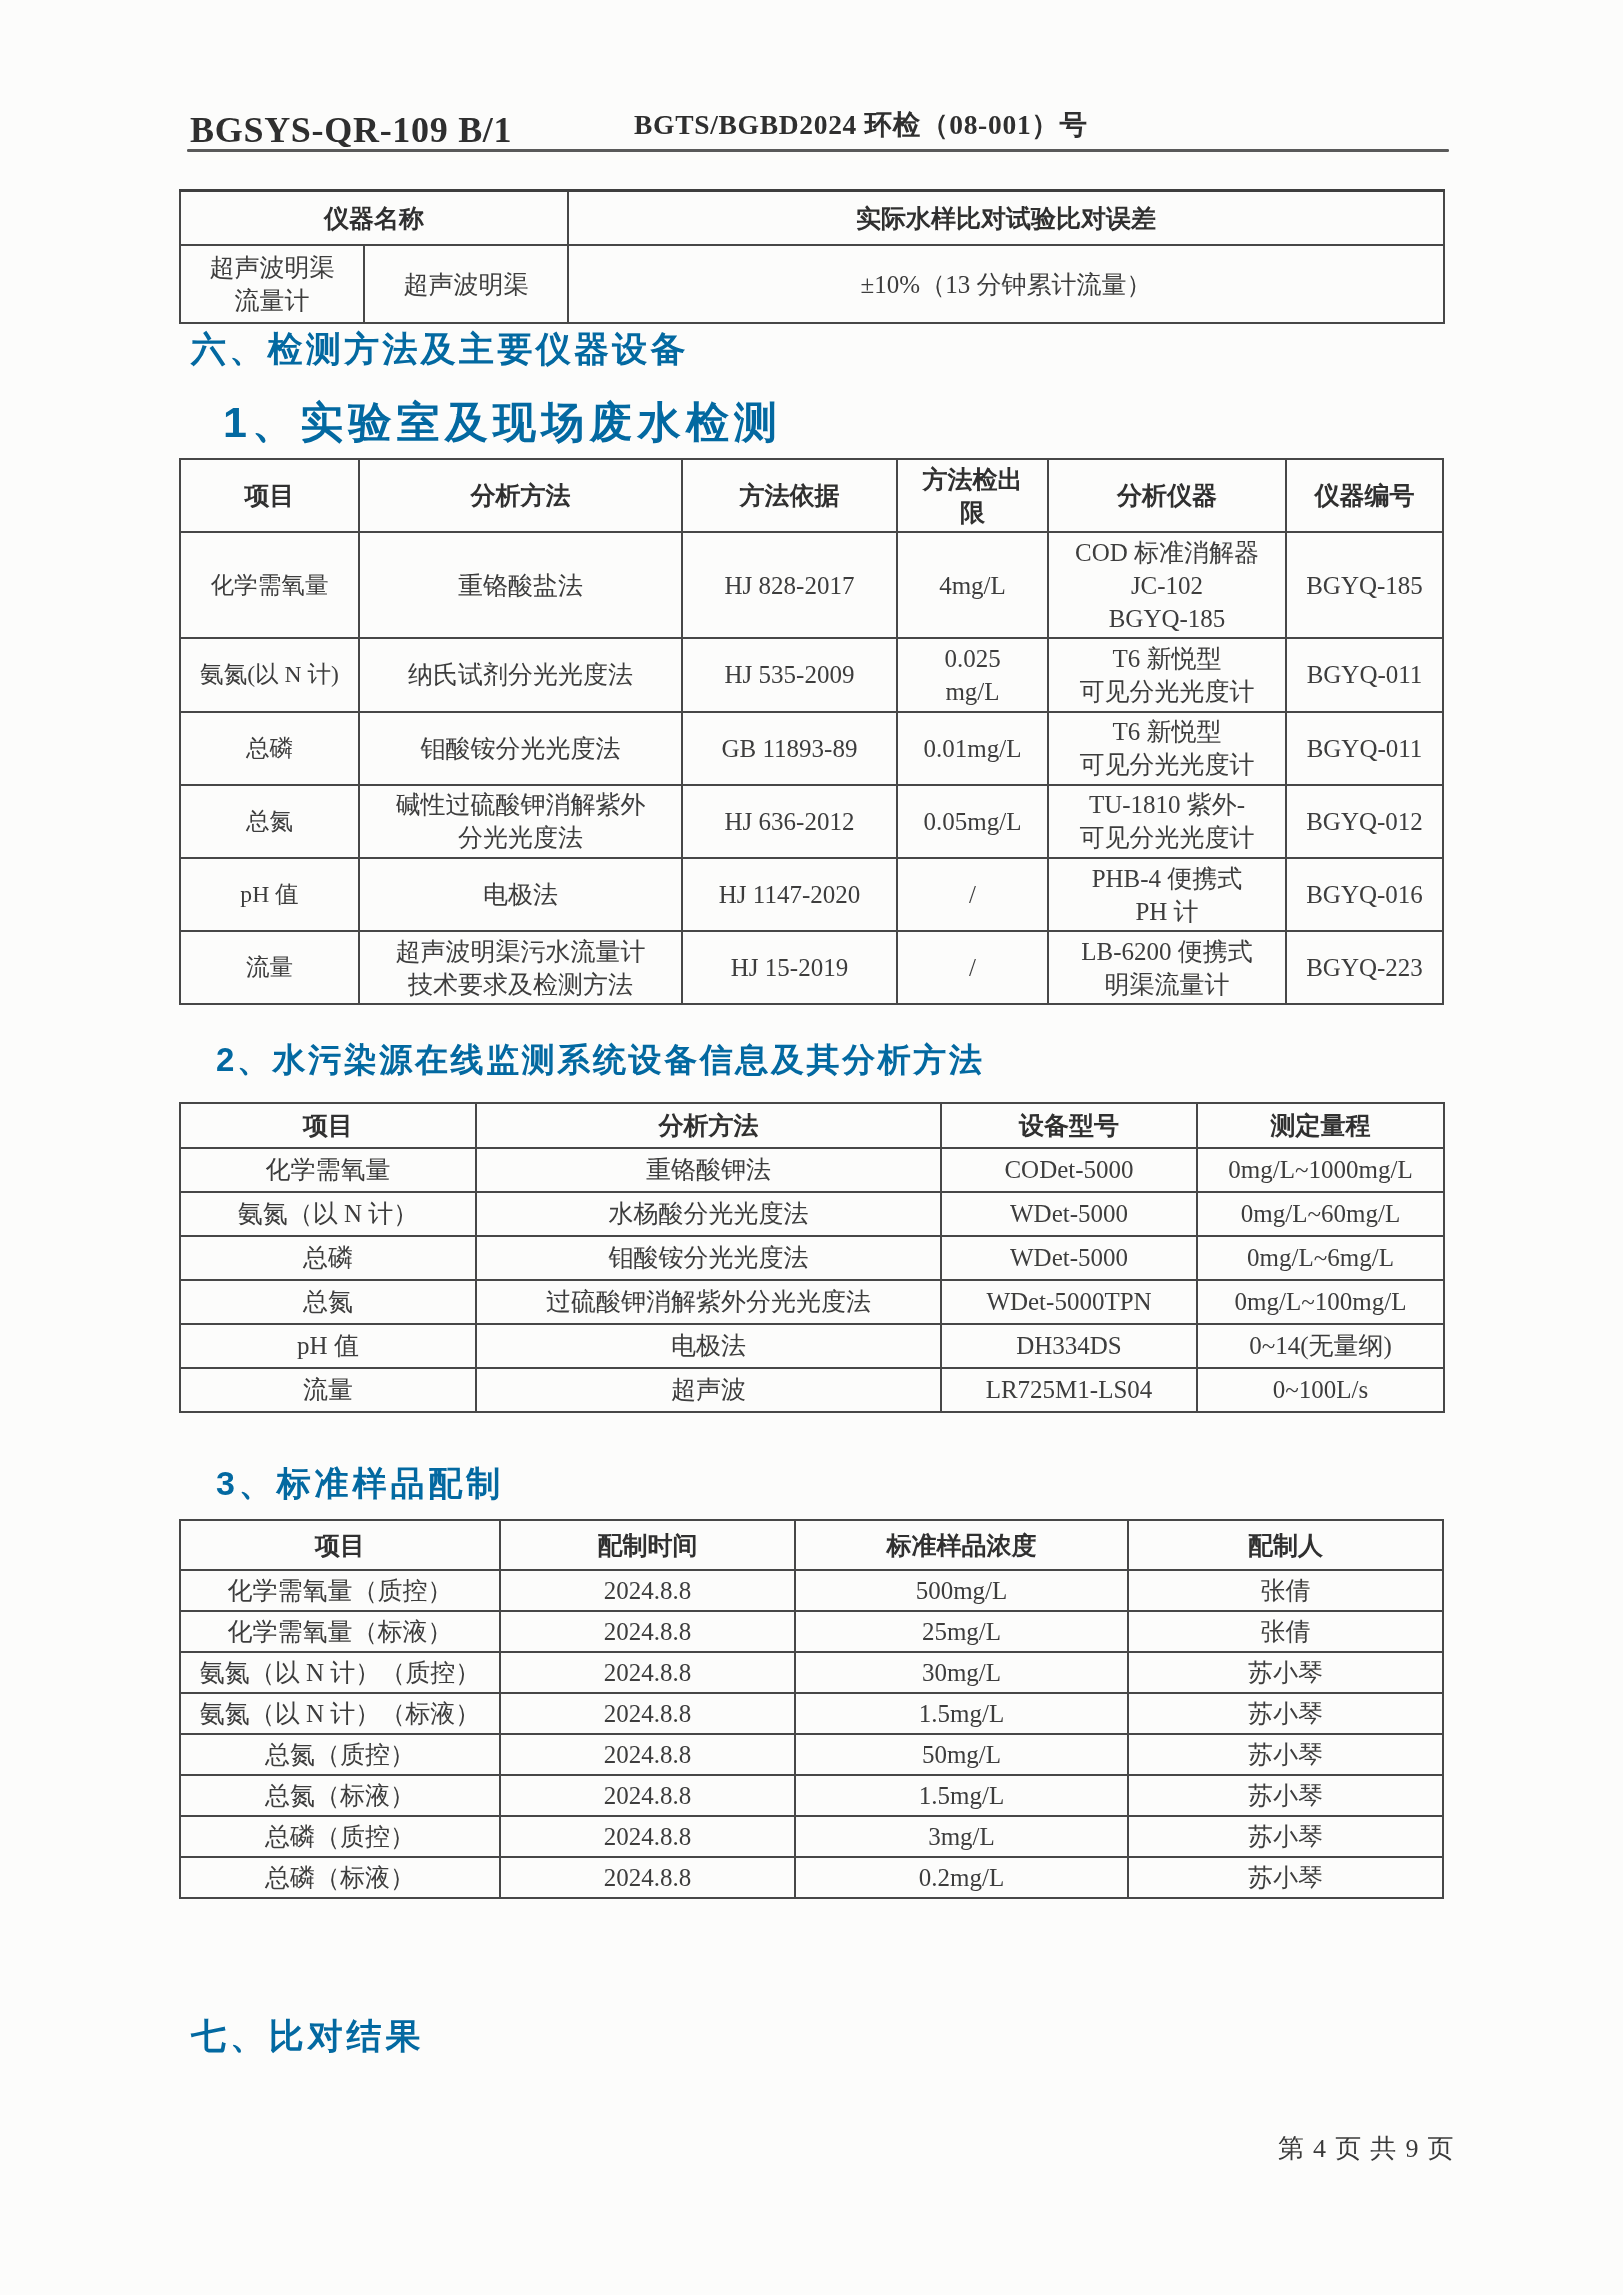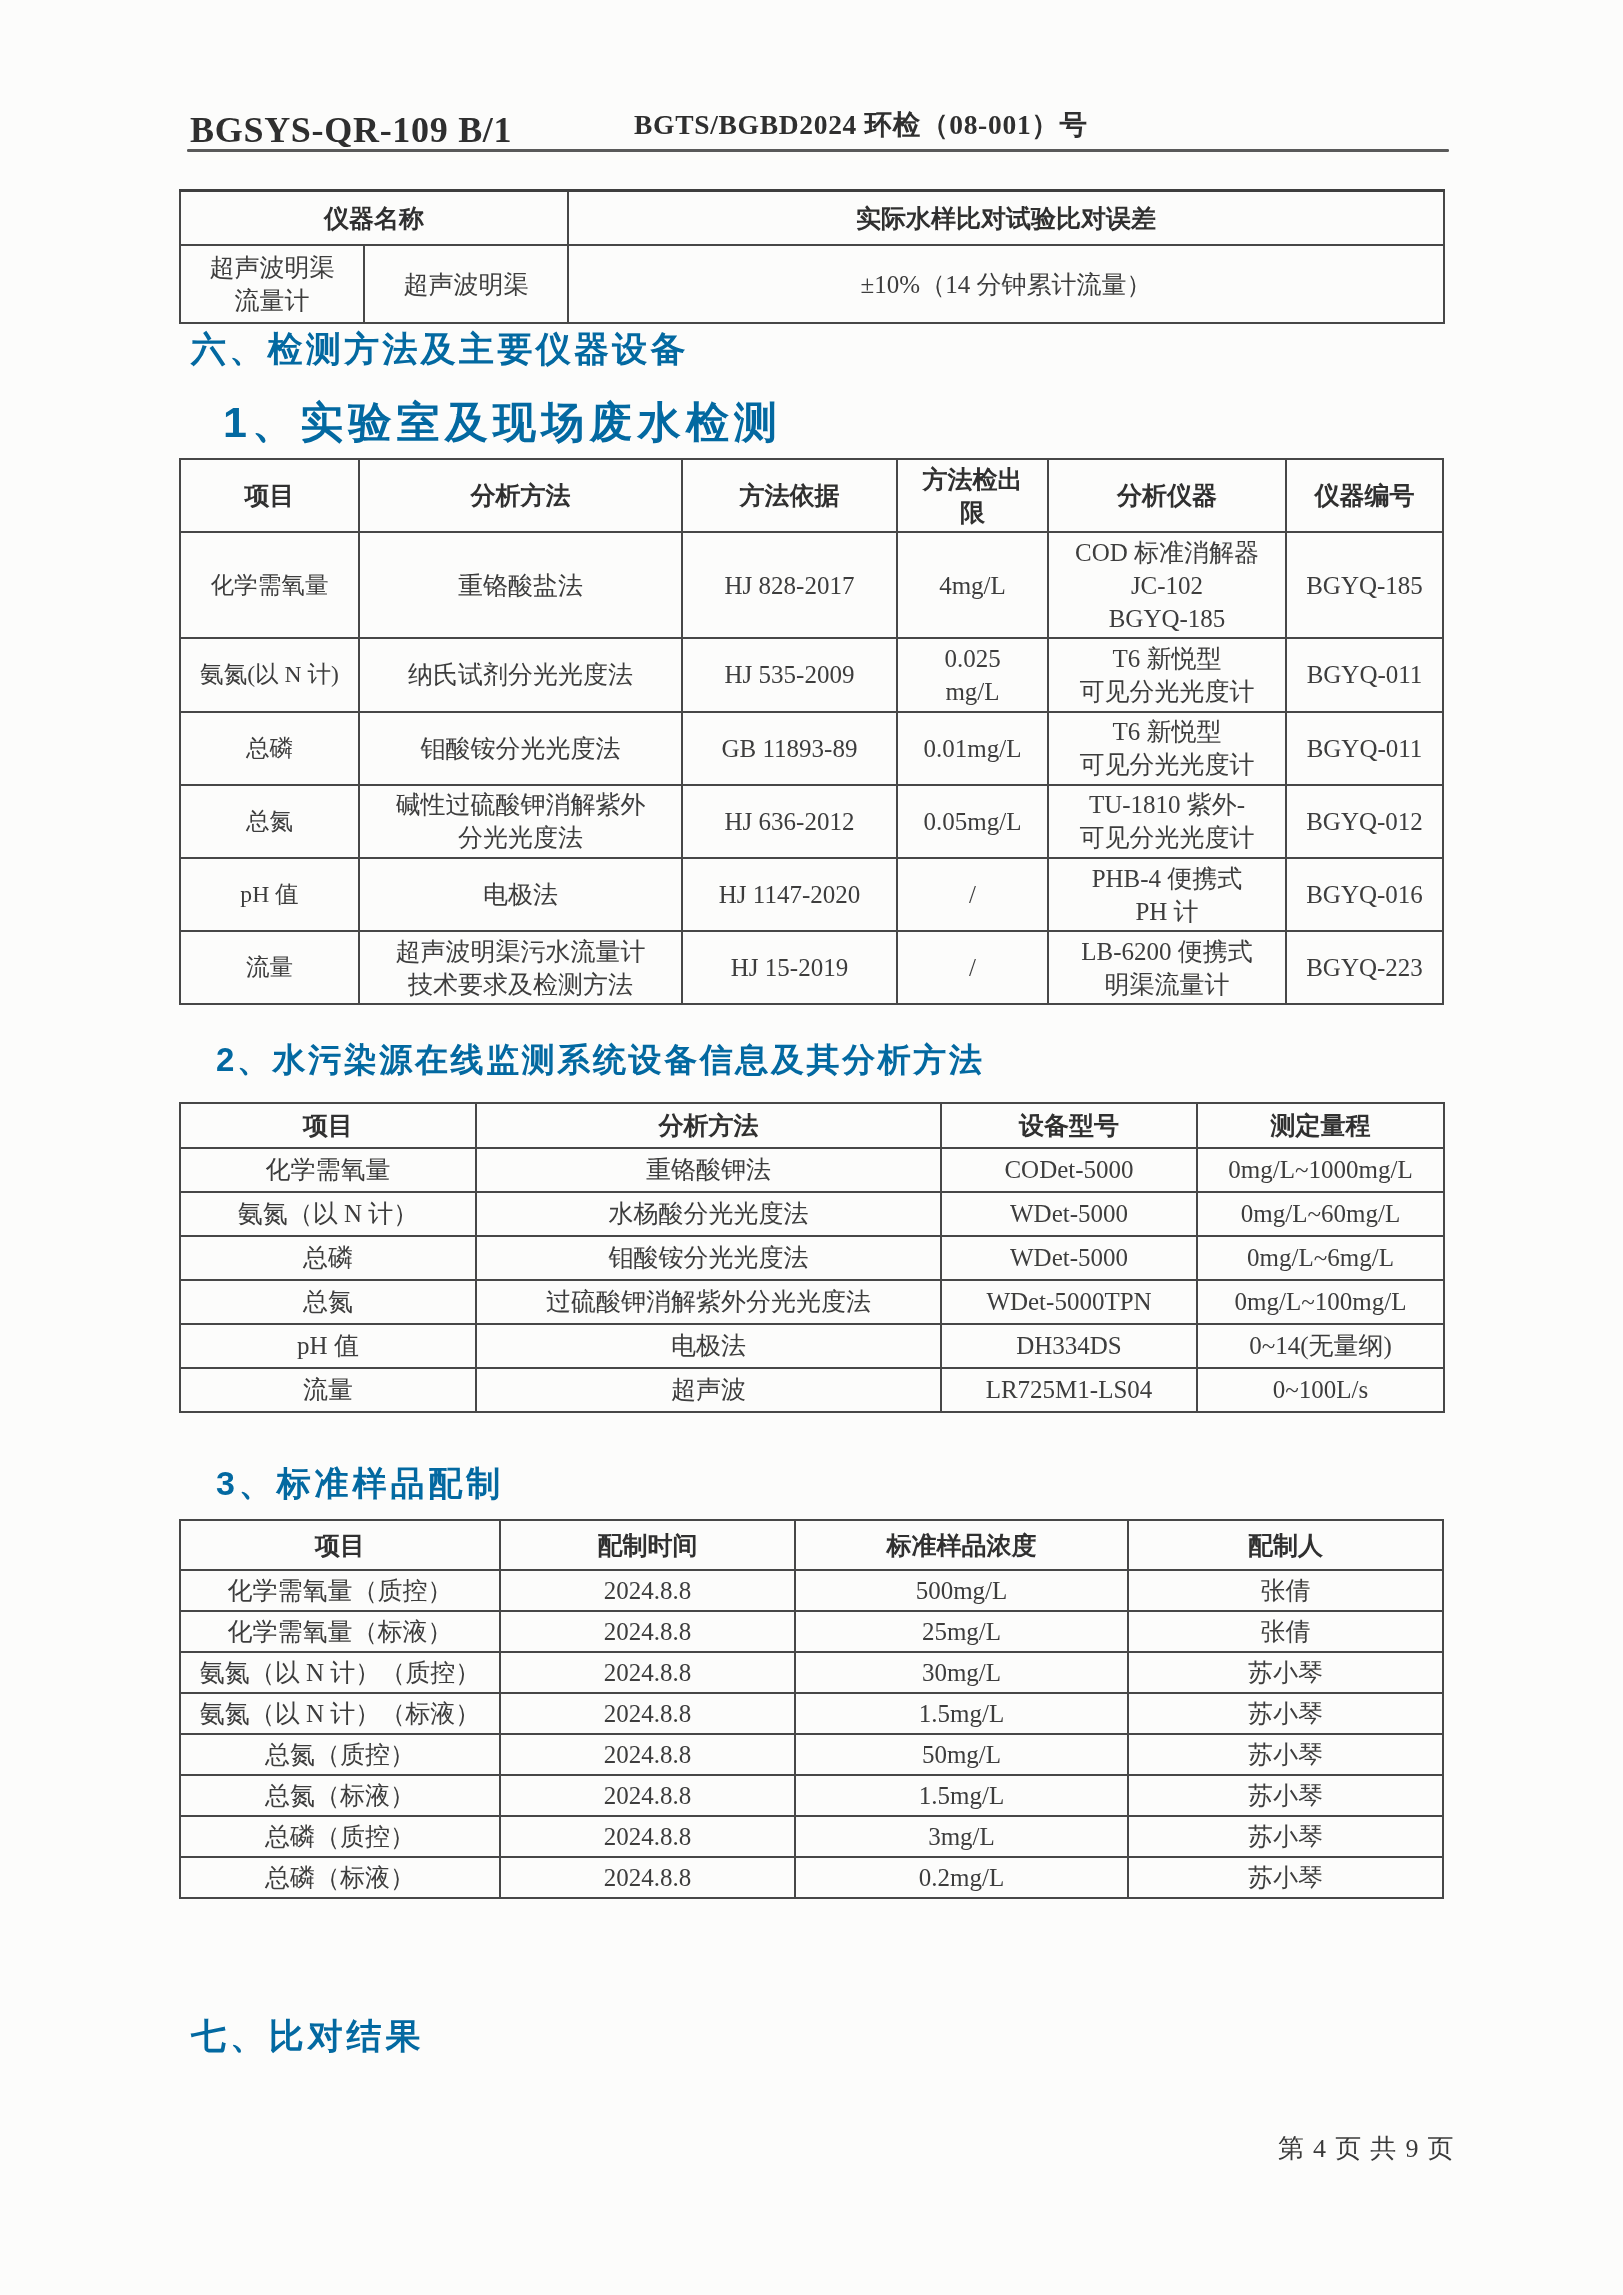--- a/index.html
+++ b/index.html
@@ -76,21 +76,21 @@
       <tr>
         <th colspan="2">仪器名称</th>
         <th>实际水样比对试验比对误差</th>
       </tr>
     </thead>
     <tbody>
       <tr>
         <td>超声波明渠
 流量计</td>
         <td>超声波明渠</td>
-        <td>±10%（14 分钟累计流量）</td>
+        <td>±10%（13 分钟累计流量）</td>
       </tr>
     </tbody>
   </table>
 
   <div class="sec-title t-six">六、检测方法及主要仪器设备</div>
   <div class="sec-title t-sub1">1、实验室及现场废水检测</div>
 
   <table class="t-lab">
     <colgroup>
       <col style="width:179px">

